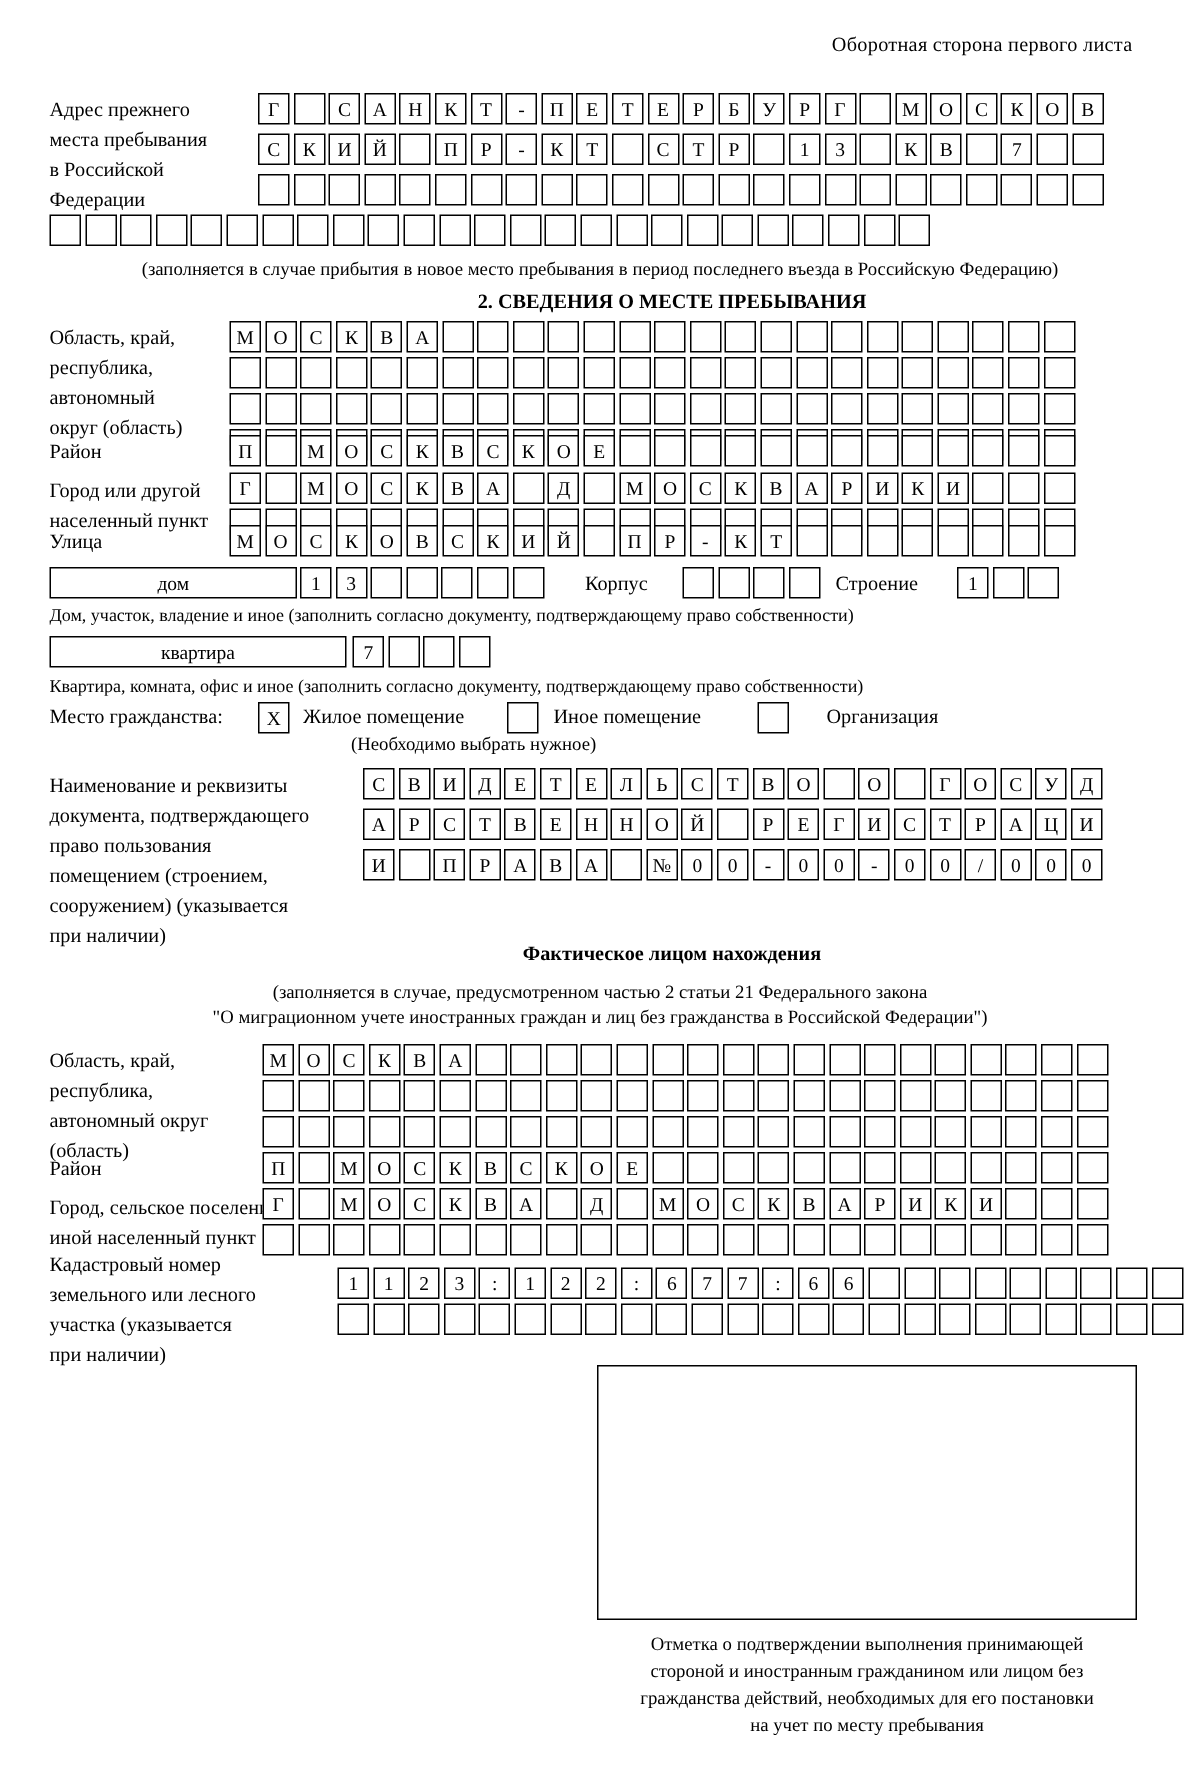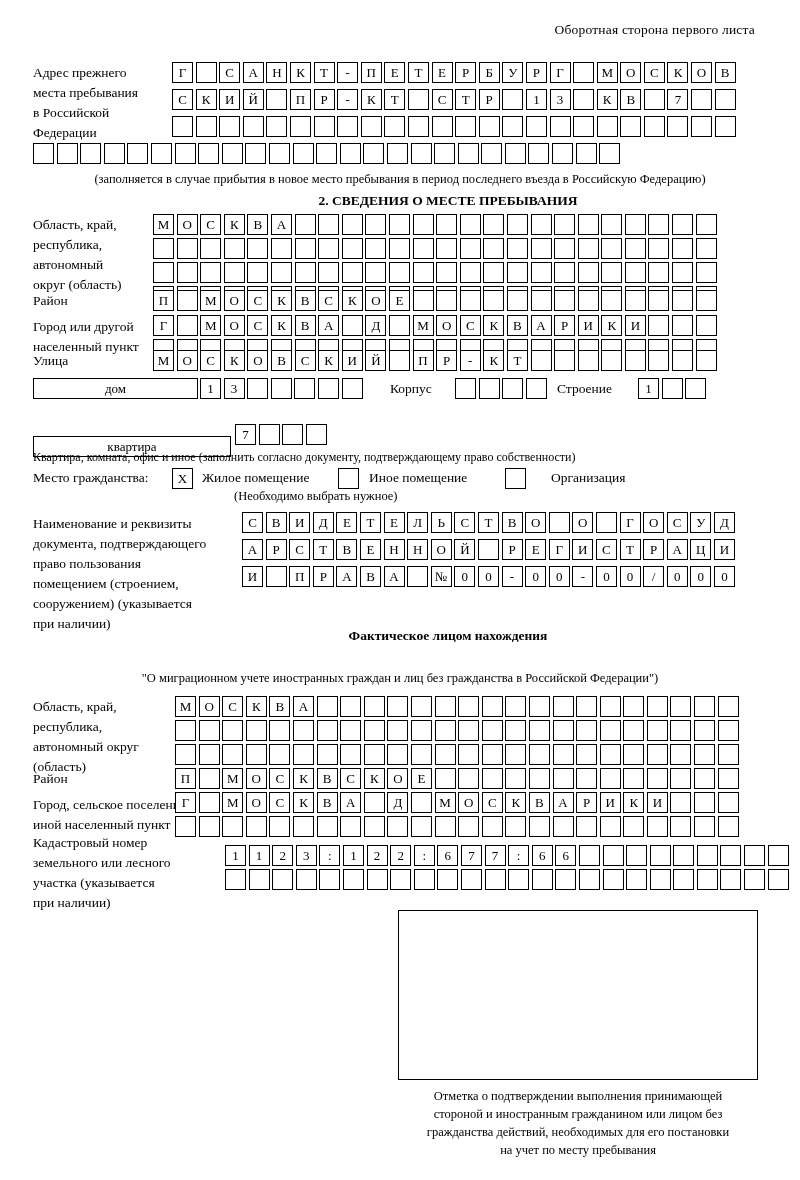--- a/index.html
+++ b/index.html
@@ -434,22 +434,23 @@
       <div class="cell"></div>
       <div class="cell"></div>
     </div>
   <div class="t" style="left:557px; top:381px;">Строение</div>
   <div class="boxrow" id="s2-stroenie" style="left:638px; top:378px;">
       <div class="cell filled">1</div>
       <div class="cell"></div>
       <div class="cell"></div>
     </div>
 
-
-  <div class="longbox" style="left:33px; top:424px; width:198px;margin-top:12px;">квартира</div>
+  <div class="t tiny" style="left:33px; top:403px;">Дом, участок, владение и иное (заполнить согласно документу, подтверждающему право собственности)</div>
+
+  <div class="longbox" style="left:33px; top:424px; width:198px;">квартира</div>
   <div class="boxrow" id="s2-flat" style="left:235px; top:424px;">
       <div class="cell filled">7</div>
       <div class="cell"></div>
       <div class="cell"></div>
       <div class="cell"></div>
     </div>
   <div class="t tiny" style="left:33px; top:450px;">Квартира, комната, офис и иное (заполнить согласно документу, подтверждающему право собственности)</div>
 
   <div class="t" style="left:33px; top:470px;">Место гражданства:</div>
   <div class="checkbox" style="left:172px; top:468px;">X</div>
@@ -530,20 +531,21 @@
       <div class="cell filled">-</div>
       <div class="cell filled">0</div>
       <div class="cell filled">0</div>
       <div class="cell filled">/</div>
       <div class="cell filled">0</div>
       <div class="cell filled">0</div>
       <div class="cell filled">0</div>
     </div>
 
   <div class="t bold center" style="left:0; top:628px; width:800px;">Фактическое лицом нахождения</div>
+  <div class="note" style="left:33px; top:653px; width:734px;">(заполняется в случае, предусмотренном частью 2 статьи 21 Федерального закона</div>
   <div class="note" style="left:33px; top:670px; width:734px;">"О миграционном учете иностранных граждан и лиц без гражданства в Российской Федерации")</div>
 
   <div class="t multiline" style="left:33px; top:697px;">Область, край,
 республика,
 автономный округ
 (область)</div>
   <div class="boxrow" id="al-region-0" style="left:175px; top:696px;">
       <div class="cell filled">М</div>
       <div class="cell filled">О</div>
       <div class="cell filled">С</div>

